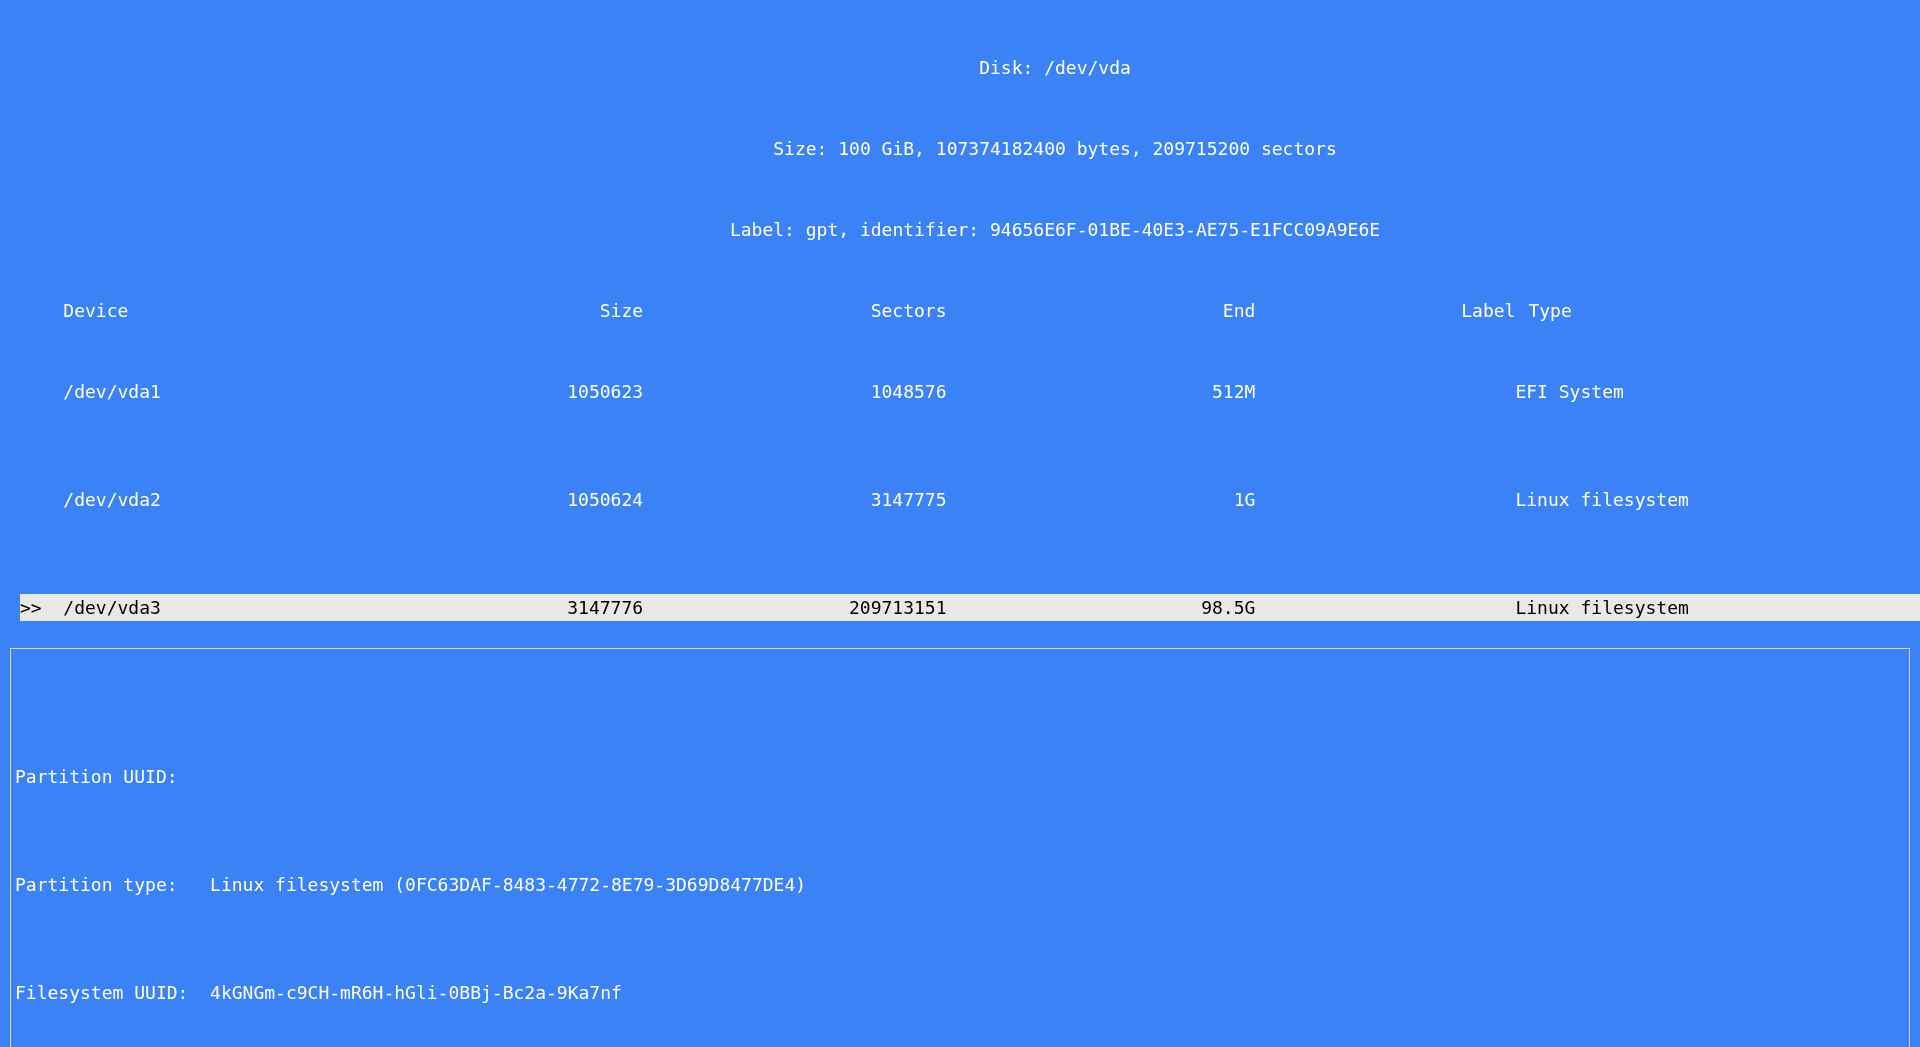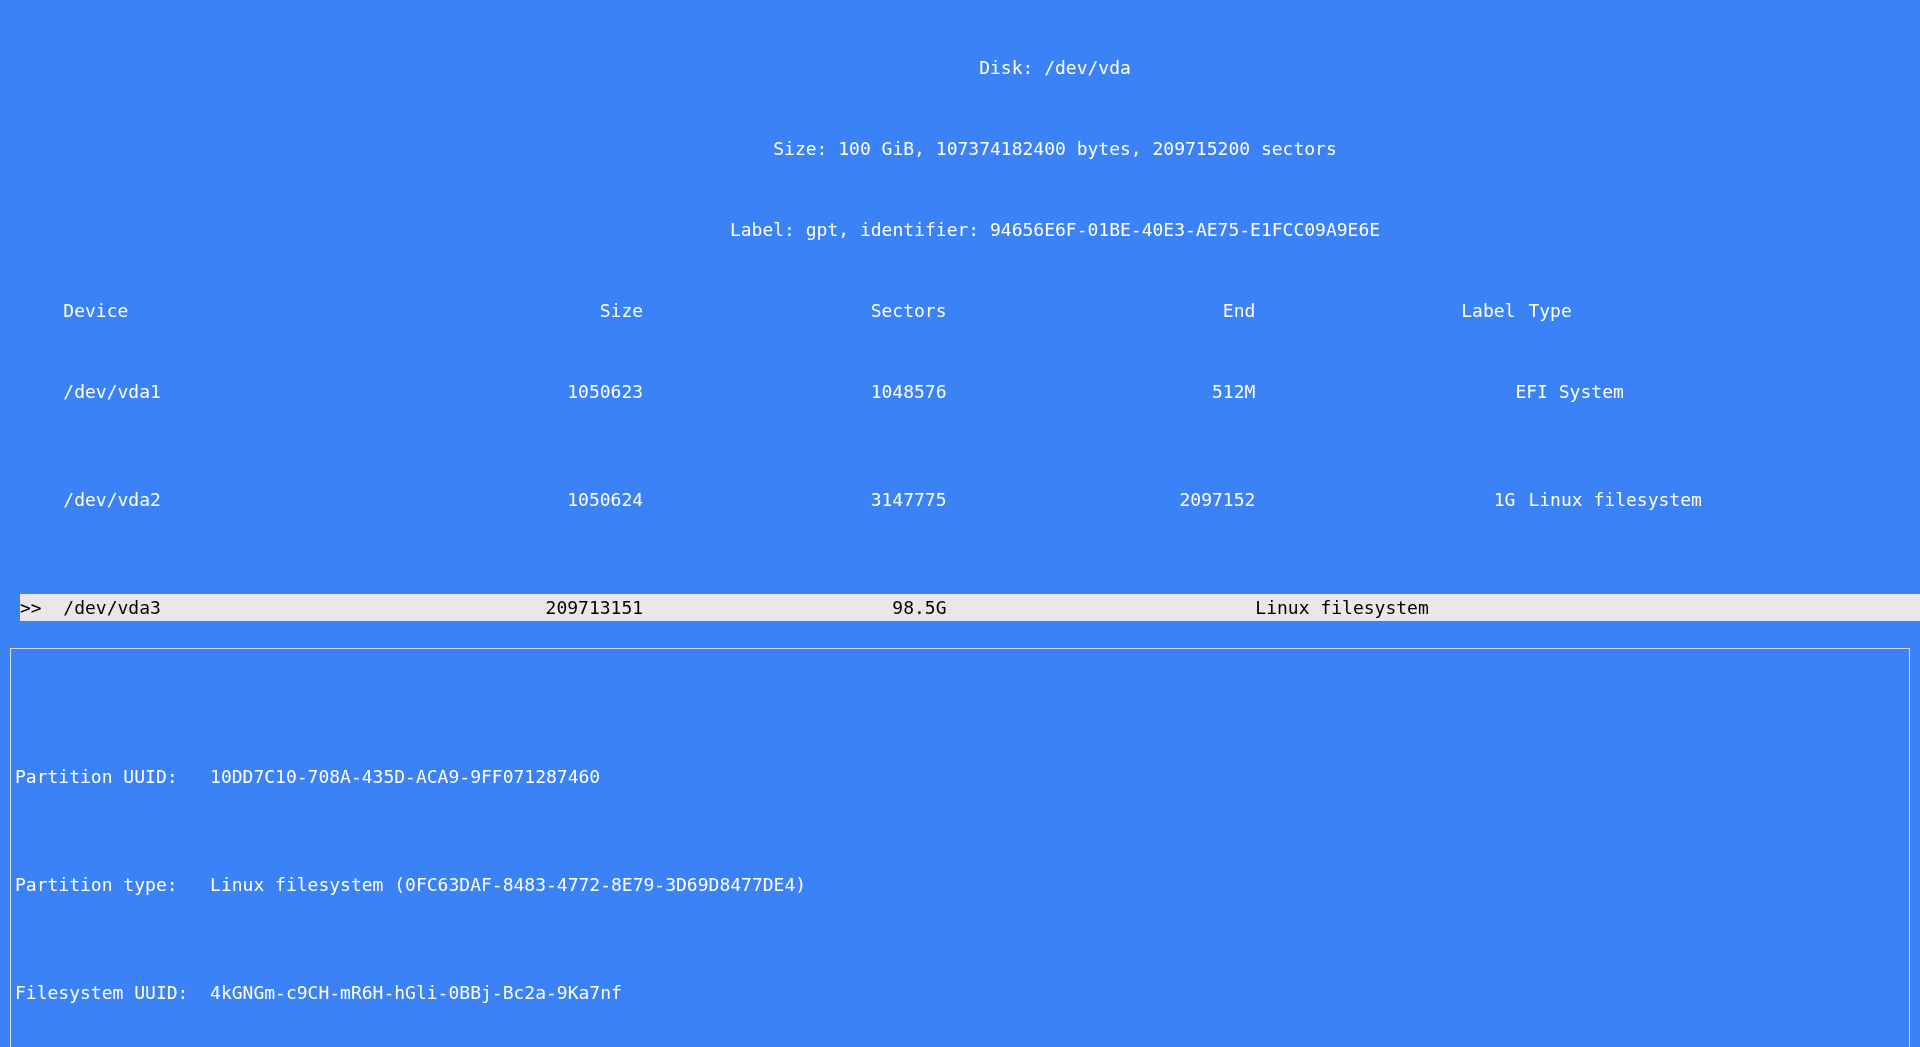--- a/index.html
+++ b/index.html
@@ -77,43 +77,42 @@
     <span class="c-right">512M</span>
     <span></span>
     <span class="c-left">EFI System</span>
   </div>
 
   <div class="prow">
     <span class="c-left"></span>
     <span class="c-left">/dev/vda2</span>
     <span class="c-right">1050624</span>
     <span class="c-right">3147775</span>
-    <span class="c-right">2097152</span>
     <span class="c-right">1G</span>
     <span></span>
     <span class="c-left">Linux filesystem</span>
   </div>
 
   <div class="prow sel">
     <span class="c-left">&gt;&gt;</span>
     <span class="c-left">/dev/vda3</span>
+    <span class="c-right">3147776</span>
     <span class="c-right">209713151</span>
     <span class="c-right">98.5G</span>
     <span></span>
     <span class="c-left">Linux filesystem</span>
   </div>
 </div>
 
   <div class="spacer"></div>
 
   <div class="info-box">
     <div id="info-lines">
   <div class="info-line">
     <span class="info-label">Partition UUID:</span>
-    <span class="info-value">10DD7C10-708A-435D-ACA9-9FF071287460</span>
   </div>
 
   <div class="info-line">
     <span class="info-label">Partition type:</span>
     <span class="info-value">Linux filesystem (0FC63DAF-8483-4772-8E79-3D69D8477DE4)</span>
   </div>
 
   <div class="info-line">
     <span class="info-label">Filesystem UUID:</span>
     <span class="info-value">4kGNGm-c9CH-mR6H-hGli-0BBj-Bc2a-9Ka7nf</span>

